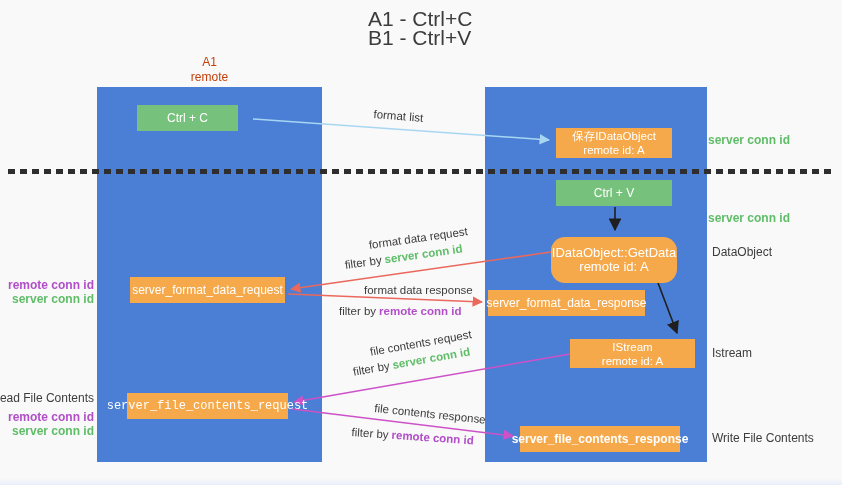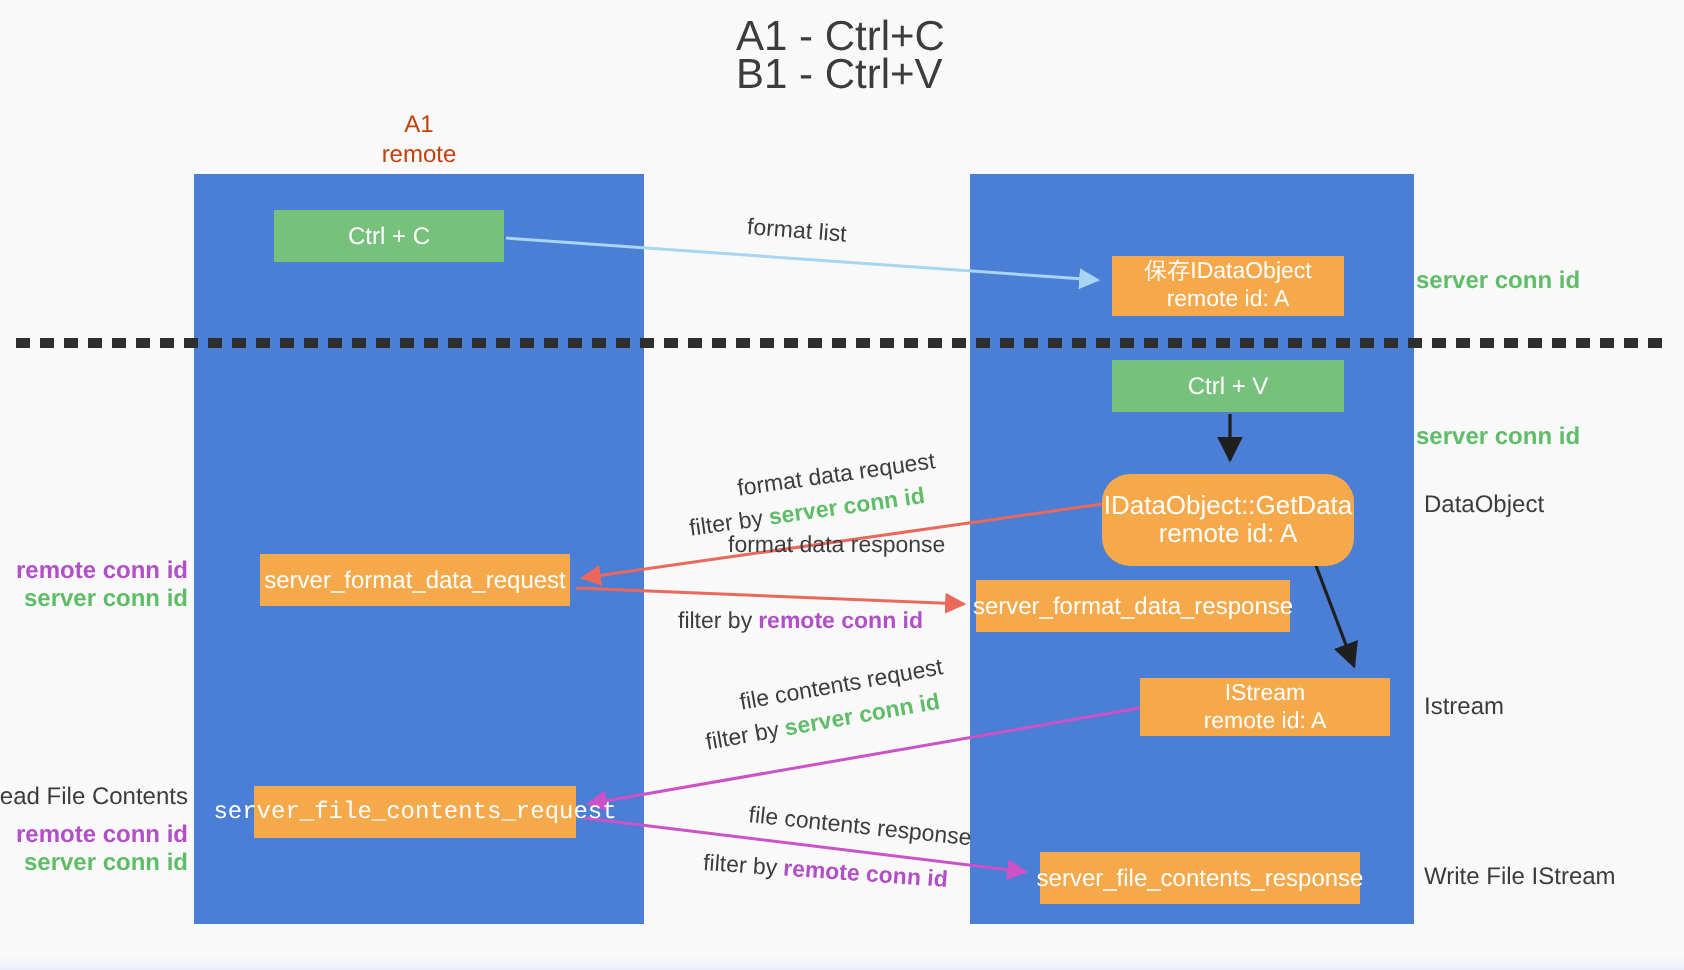--- a/index.html
+++ b/index.html
@@ -94,21 +94,21 @@
     </defs>
     <line x1="253" y1="119" x2="549" y2="140" style="stroke:var(--arrow-lightblue);stroke-width:1.5" marker-end="url(#ah-lb)"></line>
     <line x1="615" y1="207" x2="615" y2="230" style="stroke:var(--arrow-black);stroke-width:1.6" marker-end="url(#ah-bk)"></line>
     <line x1="551" y1="252" x2="291" y2="289" style="stroke:var(--arrow-red);stroke-width:1.5" marker-end="url(#ah-rd)"></line>
     <line x1="288" y1="294" x2="482" y2="302" style="stroke:var(--arrow-red);stroke-width:1.5" marker-end="url(#ah-rd)"></line>
     <line x1="652" y1="267" x2="677" y2="333" style="stroke:var(--arrow-black);stroke-width:1.6" marker-end="url(#ah-bk)"></line>
     <line x1="570" y1="354" x2="294" y2="402" style="stroke:var(--arrow-magenta);stroke-width:1.5" marker-end="url(#ah-mg)"></line>
     <line x1="292" y1="409" x2="513" y2="436" style="stroke:var(--arrow-magenta);stroke-width:1.5" marker-end="url(#ah-mg)"></line>
   </svg>
 
-  <div class="node green-box" style="left:137px;top:105px;width:115px;height:26px;">
+  <div class="node green-box" style="left:137px;top:105px;width:101px;height:26px;">
     <div>Ctrl + C</div>
   </div>
 
   <div class="node orange-box" style="left:556px;top:128px;width:116px;height:30px;font-size:11.5px;">
     <div>保存IDataObject</div>
     <div>remote id: A</div>
   </div>
 
   <div class="node green-box" style="left:556px;top:180px;width:116px;height:26px;">
     <div>Ctrl + V</div>
@@ -129,48 +129,48 @@
 
   <div class="node orange-box" style="left:570px;top:339px;width:125px;height:29px;font-size:11.5px;">
     <div>IStream</div>
     <div>remote id: A</div>
   </div>
 
   <div class="node orange-box" style="left:127px;top:393px;width:161px;height:26px;font-family:Liberation Mono, monospace;">
     <div>server_file_contents_request</div>
   </div>
 
-  <div class="node orange-box" style="left:520px;top:426px;width:160px;height:26px;">
+  <div class="node orange-box" style="left:520px;top:426px;width:160px;height:26px;font-weight:bold;">
     <div>server_file_contents_response</div>
   </div>
 
   <div class="side-label gid" style="left:708px;top:133px;">server conn id</div>
   <div class="side-label gid" style="left:708px;top:211px;">server conn id</div>
   <div class="side-label" style="left:712px;top:245px;">DataObject</div>
   <div class="side-label" style="left:712px;top:346px;">Istream</div>
-  <div class="side-label" style="left:712px;top:431px;">Write File IStream</div>
+  <div class="side-label" style="left:712px;top:431px;">Write File Contents</div>
 
   <div class="side-label right-align stack" style="right:748px;top:278px;">
     <div class="pid">remote conn id</div>
     <div class="gid">server conn id</div>
   </div>
   <div class="side-label right-align" style="right:748px;top:391px;">Read File Contents</div>
   <div class="side-label right-align stack" style="right:748px;top:410px;">
     <div class="pid">remote conn id</div>
     <div class="gid">server conn id</div>
   </div>
 
   <div class="alabel" style="left:374px;top:108px;transform:rotate(4.5deg);">format list</div>
 
   <div class="alabel" style="left:368px;top:239px;transform:rotate(-8deg);">format data request</div>
   <div class="alabel" style="left:344px;top:259px;transform:rotate(-8deg);">
     <span class="filter-prefix">filter by</span><span class="gid">server conn id</span>
   </div>
 
-  <div class="alabel" style="left:364px;top:267px;">format data response</div>
+  <div class="alabel" style="left:364px;top:284px;">format data response</div>
   <div class="alabel" style="left:339px;top:305px;">
     <span class="filter-prefix">filter by</span><span class="pid">remote conn id</span>
   </div>
 
   <div class="alabel" style="left:369px;top:346px;transform:rotate(-10deg);">file contents request</div>
   <div class="alabel" style="left:352px;top:366px;transform:rotate(-10deg);">
     <span class="filter-prefix">filter by</span><span class="gid">server conn id</span>
   </div>
 
   <div class="alabel" style="left:375px;top:402px;transform:rotate(6deg);">file contents response</div>

